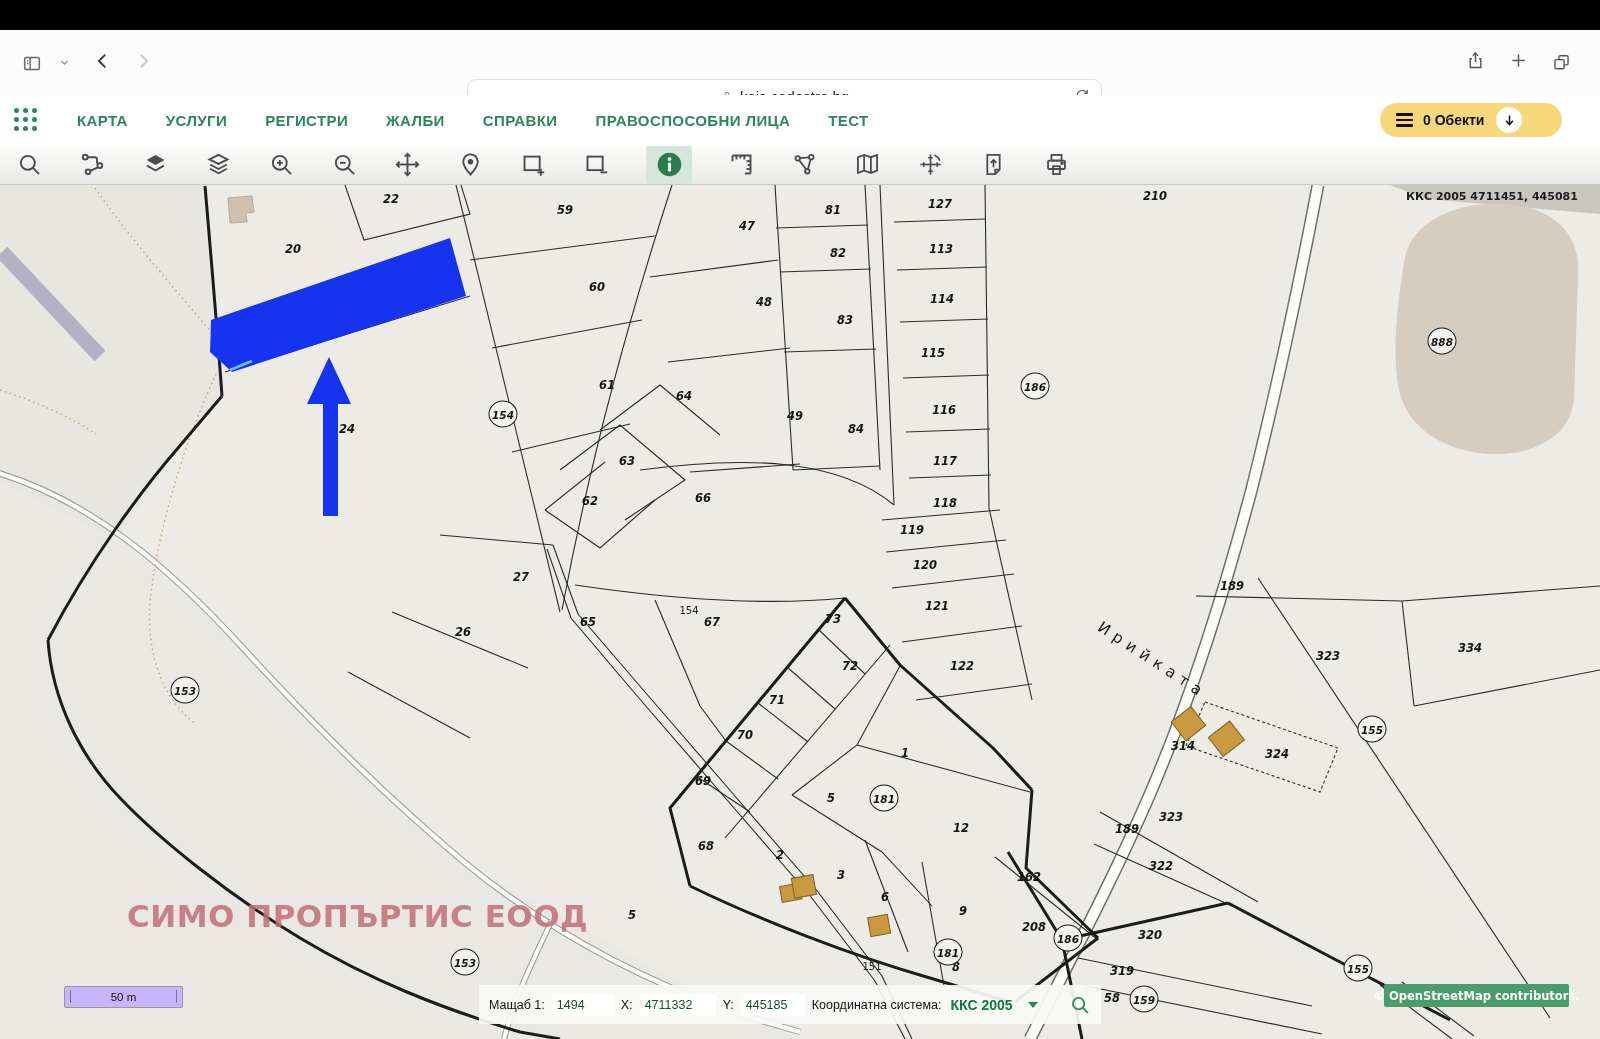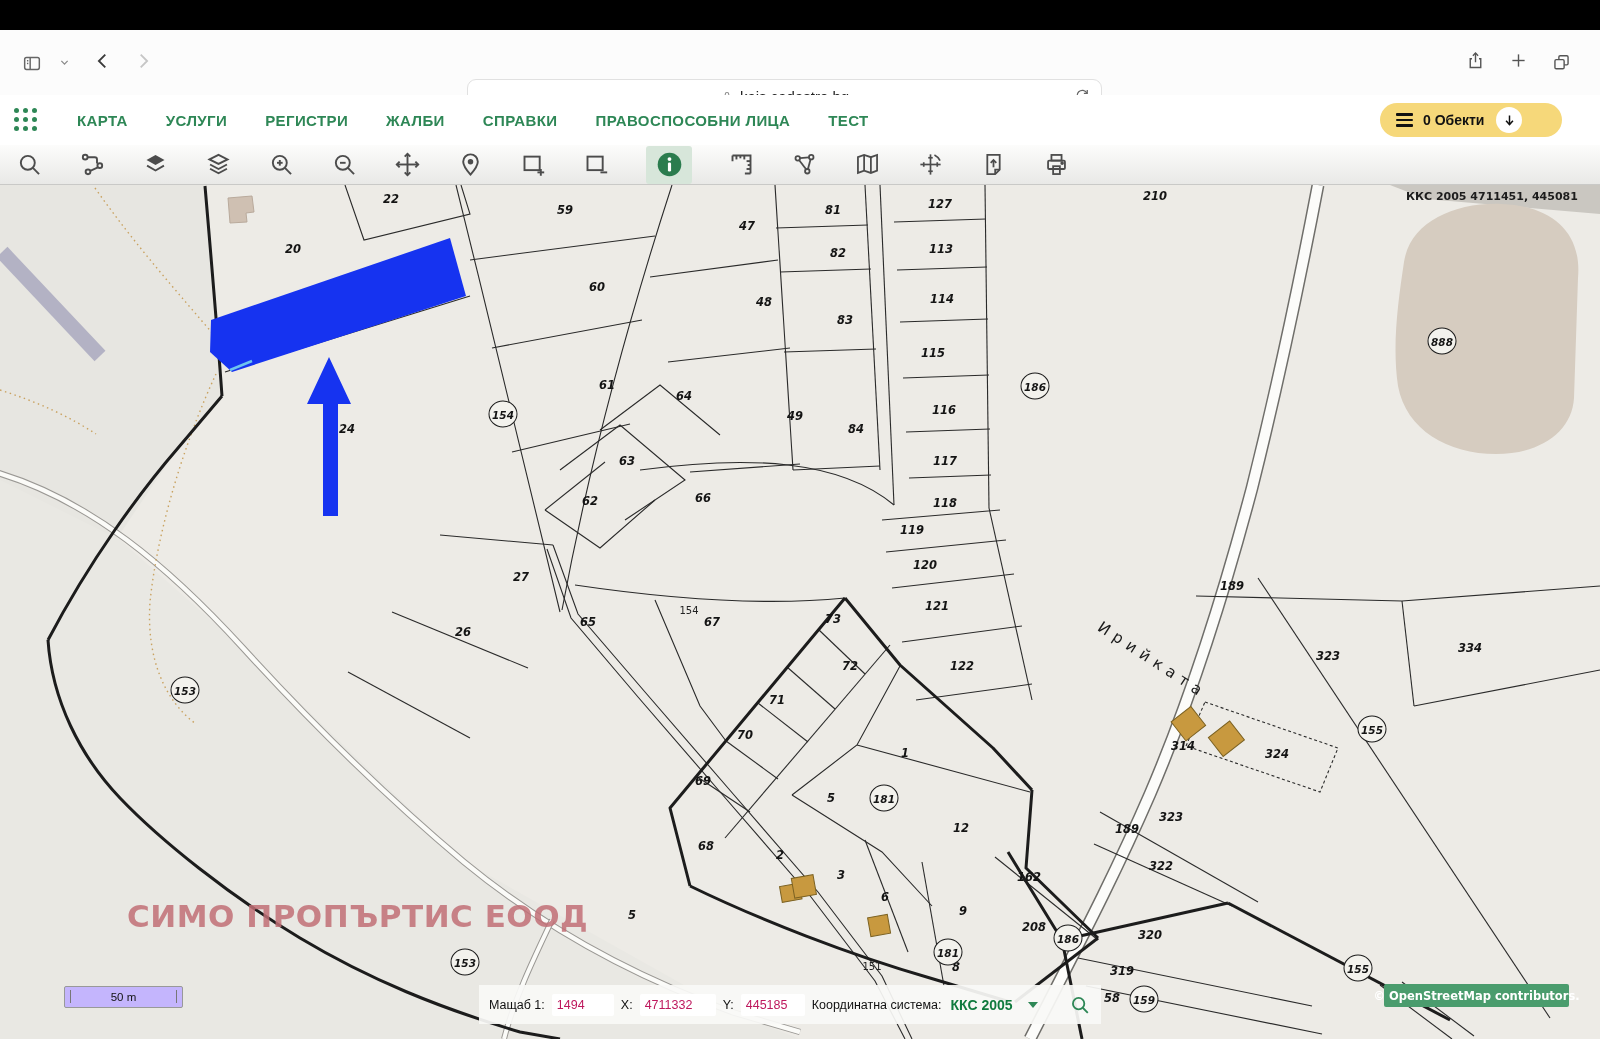--- a/index.html
+++ b/index.html
@@ -51,21 +51,21 @@
   .corner-ref{position:absolute;left:1406px;top:189px;font:bold 11px "DejaVu Sans",sans-serif;color:#1d1d1d;white-space:nowrap;}
   
   .scalebar{position:absolute;left:20px;top:986px;width:117px;height:20px;background:#c4b5fd;border:1px solid #999;
             border-radius:2px;display:flex;align-items:center;justify-content:center;
             font:11.5px "Liberation Sans",sans-serif;color:#111;margin-left:44px;}
   .scalebar .tick{position:absolute;top:3px;width:1px;height:13px;background:#777;}
   .scalebar .tick.l{left:5px;} .scalebar .tick.r{right:5px;}
   .statusbar{position:absolute;left:479px;top:985px;width:622px;height:39px;background:rgba(249,249,246,.93);
              display:flex;align-items:center;padding:0 10px;box-sizing:border-box;gap:7px;
              font:12.5px "Liberation Sans",sans-serif;color:#111;}
-  .statusbar input{height:22px;border:0;background:#fff;font:12.5px "Liberation Sans",sans-serif;color:#be185d;
+  .statusbar input{height:22px;border:0;background:#fff;font:12.5px "Liberation Sans",sans-serif;color:#14532d;
              padding:0 5px;border-radius:2px;outline:none;}
   .in-scale{width:52px;} .in-x{width:66px;} .in-y{width:54px;}
   .crs-val{color:#107a3e;font-weight:bold;font-size:14px;margin-left:2px;white-space:nowrap;cursor:pointer;}
   .crs-caret{width:0;height:0;border-left:5px solid transparent;border-right:5px solid transparent;
              border-top:6px solid #2e8756;margin-left:8px;cursor:pointer;}
   .sb-spacer{flex:1;}
   .osm-badge{position:absolute;left:1384px;top:984px;width:185px;height:23px;background:#4a9c6d;border-radius:2px;
              display:flex;align-items:center;justify-content:center;color:#fff;
              font:bold 11.5px "DejaVu Sans",sans-serif;white-space:nowrap;}
 </style>

